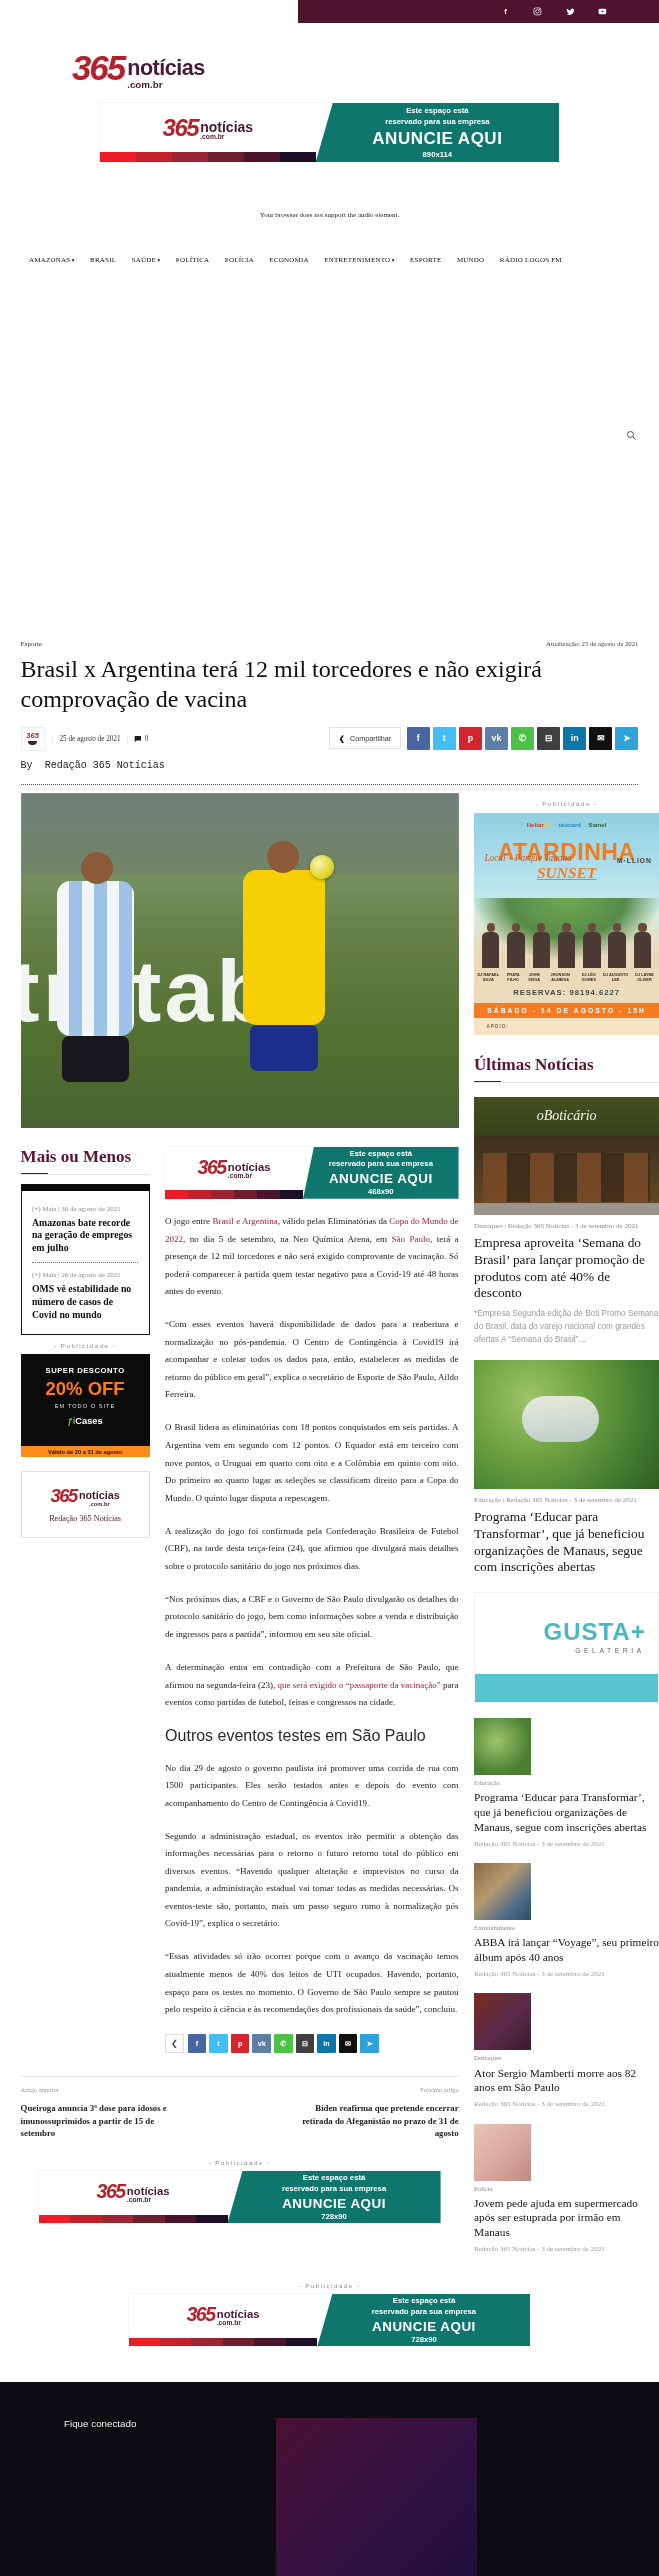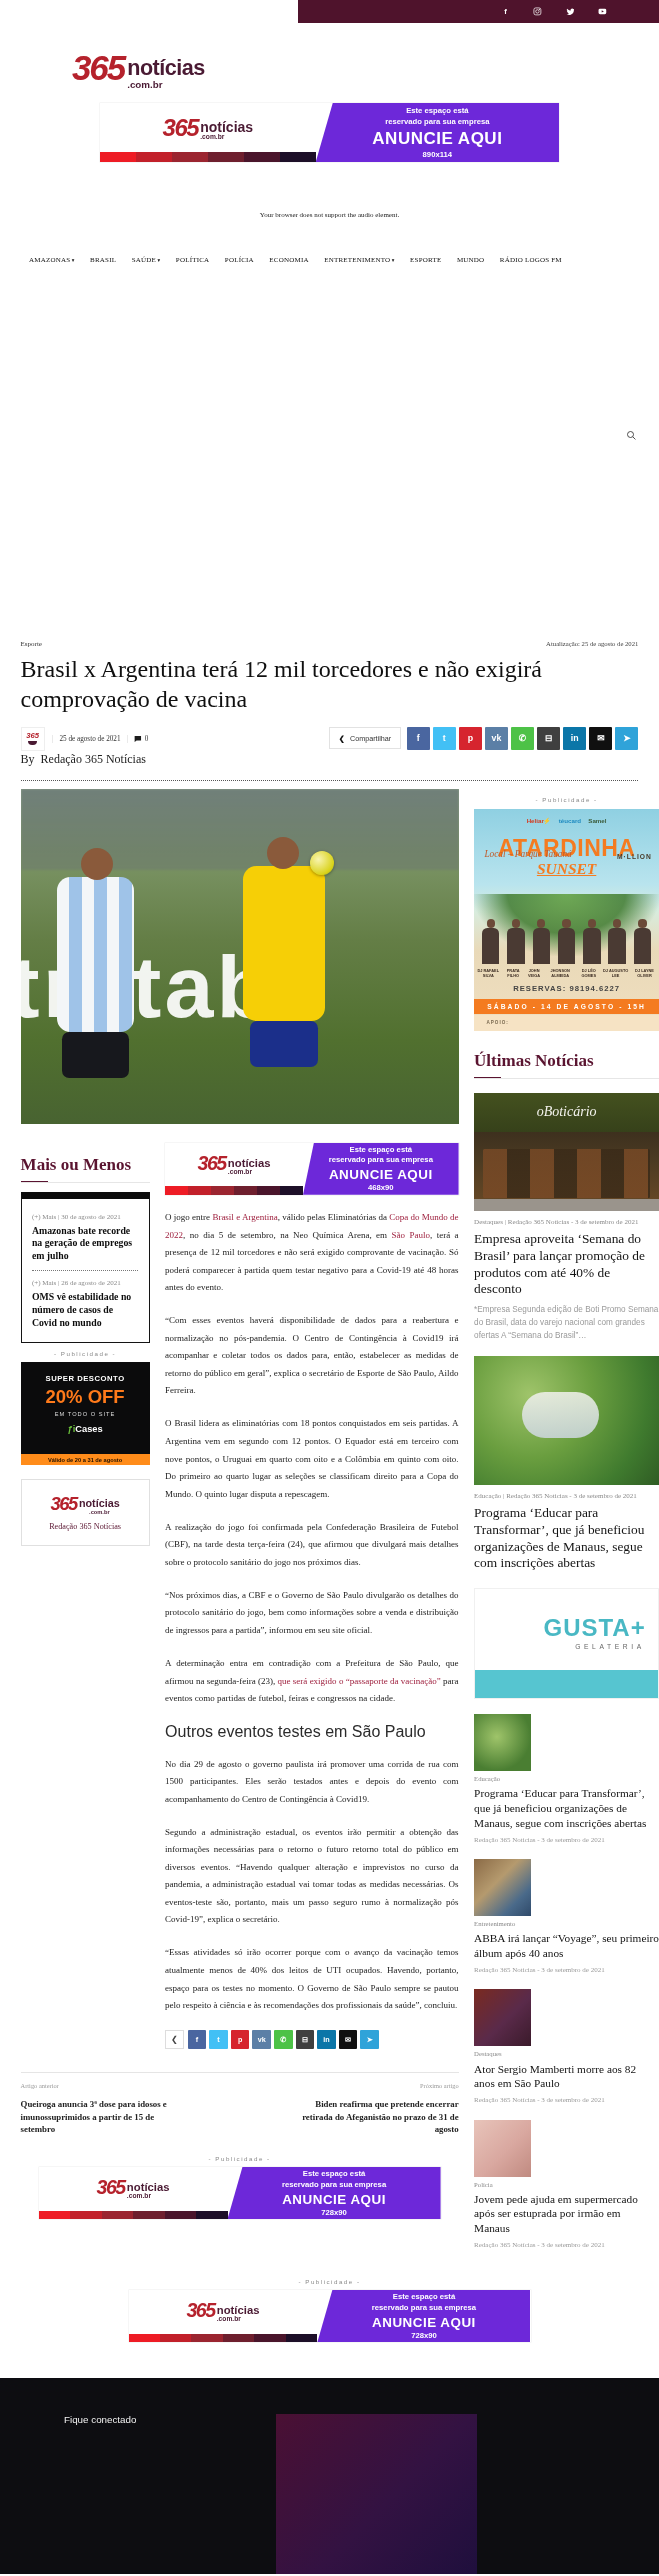--- a/index.html
+++ b/index.html
@@ -27,21 +27,21 @@
   .banner { display:flex; height:59px; width:459px; margin:0 auto; background:#fff; box-shadow:0 0 0 0.5px #eee; }
   .banner .left { position:relative; width:47%; display:flex; align-items:center; justify-content:center; background:#fff; }
   .banner .left .mini-logo { display:flex; line-height:1; transform:translateY(-4.1px); }
   .mini-logo .n365 { font-size:24px; font-weight:bold; font-style:italic; color:#b5222c; letter-spacing:-1.5px; }
   .mini-logo .stack { margin-left:2.1px; margin-top:4.1px; }
   .mini-logo .not { font-size:14px; font-weight:bold; color:#4a1a33; }
   .mini-logo .dom { font-size:6.7px; font-weight:bold; color:#4a1a33; }
   .banner .stripes { position:absolute; left:0; bottom:0; width:100%; height:10.3px; display:flex; }
   .stripes i { flex:1; }
   .s1{background:#ee1c25}.s2{background:#c2202a}.s3{background:#9b2530}.s4{background:#6e1f2e}.s5{background:#4a152b}.s6{background:#1d0f28}
-  .banner .right { width:53%; background:#6d28d9; color:#fff; text-align:center;
+  .banner .right { width:53%; background:#0f766e; color:#fff; text-align:center;
     clip-path:polygon(7% 0, 100% 0, 100% 100%, 0 100%); display:flex; flex-direction:column; justify-content:center; }
   .banner .tag { font-size:7.7px; font-weight:bold; line-height:1.35; }
   .banner .cta { font-size:17px; font-weight:bold; letter-spacing:0.5px; margin-top:1.5px; }
   .banner .sz  { font-size:7.7px; font-weight:bold; margin-top:1px; }
   .banner.small { width:100%; height:52px; }
   .banner.small .cta { font-size:13.4px; }
   .banner.small .mini-logo .n365 { font-size:19.6px; }
   .banner.small .mini-logo .not { font-size:11.3px; }
   .banner.small .stripes { height:8.2px; }
   .banner.mid { width:402px; }
@@ -70,21 +70,21 @@
   .byline { display:flex; justify-content:space-between; align-items:flex-start; margin-top:12.4px; }
   .byline-left { display:flex; flex-wrap:wrap; align-items:center; max-width:268px; }
   .avatar { width:24px; height:24px; border:0.5px solid #eee; display:flex; flex-direction:column;
     align-items:center; justify-content:center; margin-right:7.2px; }
   .avatar .a365 { color:#b5222c; font-weight:bold; font-style:italic; font-size:7.7px; line-height:1; }
   .avatar .cup { width:9.3px; height:3.6px; background:#4a1a33; border-radius:0 0 4.6px 4.6px; margin-top:1.5px; }
   .by-meta { font-family:"Liberation Serif", serif; font-size:7.2px; color:#333; display:flex; align-items:center; gap:6.2px; }
   .vsep { color:#ccc; }
   .bubble { display:inline-flex; align-items:center; gap:2.6px; }
   .bubble svg { width:7.7px; height:7.7px; fill:#1c1c1c; }
-  .by-author { width:100%; font-family:Liberation Serif, serif; font-size:12px; color:#222; margin-top:1px; }
+  .by-author { width:100%; font-family:Liberation Mono, monospace; font-size:10px; color:#222; margin-top:9px; }
   .share-wrap { display:flex; align-items:center; gap:5.2px; }
   .share-main { display:flex; align-items:center; gap:5.2px; border:0.5px solid #e2e2e2; padding:5.2px 9.3px;
     font-size:7.2px; color:#333; background:#fff; cursor:pointer; }
   .share-main .lt { font-weight:bold; color:#111; }
   .share-row { display:flex; gap:3.1px; }
   .sbtn { width:23px; height:23px; border-radius:1px; display:flex; align-items:center; justify-content:center;
     color:#fff; font-weight:bold; font-size:8.8px; cursor:pointer; font-family:"Liberation Sans", sans-serif; }
   .share-row.small .sbtn { width:18.5px; height:18.5px; font-size:7.2px; }
   .dotted { border:none; border-top:0.5px dotted #555; margin:13.4px 20.6px 0; }
 
@@ -105,21 +105,21 @@
     background:repeating-linear-gradient(90deg,#f3f6f8 0 12.4px,#9fc3e8 12.4px 25px); }
   .p-arg .head, .p-bra .head { position:absolute; top:-29px; left:24px; width:32px; height:32px; border-radius:50%; background:#8a5a3b; }
   .p-arg .shorts { position:absolute; bottom:-46px; left:5.2px; width:67px; height:46px; background:#17181d; border-radius:7.2px; }
   .p-bra { left:222px; top:77px; width:82px; height:155px; background:linear-gradient(180deg,#f7d javascript00,#f6cf06); background:#f6cf06; }
   .p-bra .shorts { position:absolute; bottom:-46px; left:7.2px; width:68px; height:46px; background:#1b2f8a; border-radius:7.2px; }
   .ball { position:absolute; left:289px; top:62px; width:24px; height:24px; border-radius:50%;
     background:radial-gradient(circle at 35% 35%, #f8f4b0, #d9d218 70%, #7a8f1e); box-shadow:0 1px 3.1px rgba(0,0,0,.35); }
 
   
   .left-lower { display:flex; gap:15.5px; margin-top:18.5px; }
-  .rail { width:129px; flex:none;margin-top:12px; }
+  .rail { width:129px; flex:none; }
   .sec-head { font-family:"Liberation Serif", serif; font-size:17px; color:#5a1430; font-weight:bold; }
   .sec-bar { width:27px; height:2.1px; background:#5a1430; margin-top:6.2px; }
   .sec-hr { border:none; border-top:0.5px solid #e6e6e6; margin-top:-1px; }
   .widget { border:0.5px solid #141414; border-top:7.2px solid #0b0b0b; margin-top:9.3px; padding:10.3px 10.3px 5.2px; }
   .w-item { padding:3.1px 0 7.2px; }
   .w-item + .w-item { border-top:0.5px dotted #777; padding-top:8.2px; }
   .w-meta { font-family:"Liberation Serif", serif; font-size:7px; color:#8a8a8a; }
   .w-title { font-family:"Liberation Serif", serif; font-weight:bold; font-size:9.8px; line-height:1.3; color:#0d0d0d; margin-top:4.1px; cursor:pointer; }
   .icases { margin-top:2.1px; background:#0b0b0c; color:#fff; text-align:center; padding:11.3px 6.2px 0; height:103px; position:relative; }
   .ic-l1 { font-size:7.7px; font-weight:bold; letter-spacing:0.5px; }

